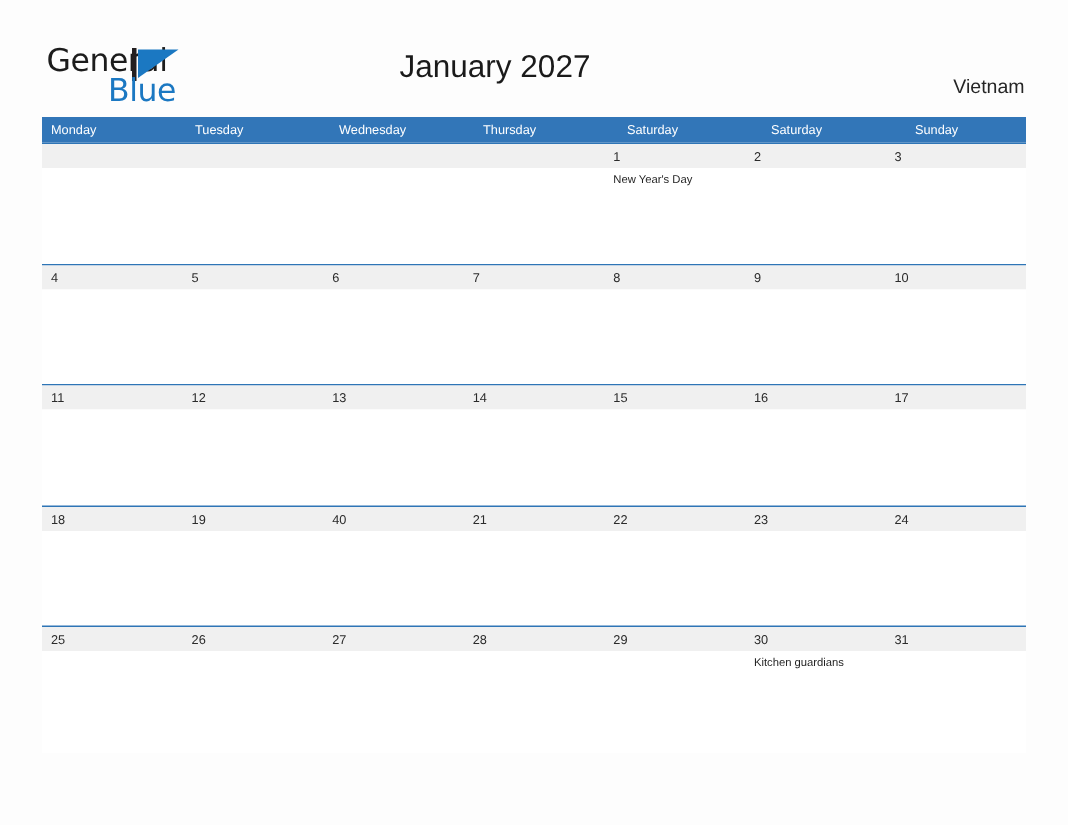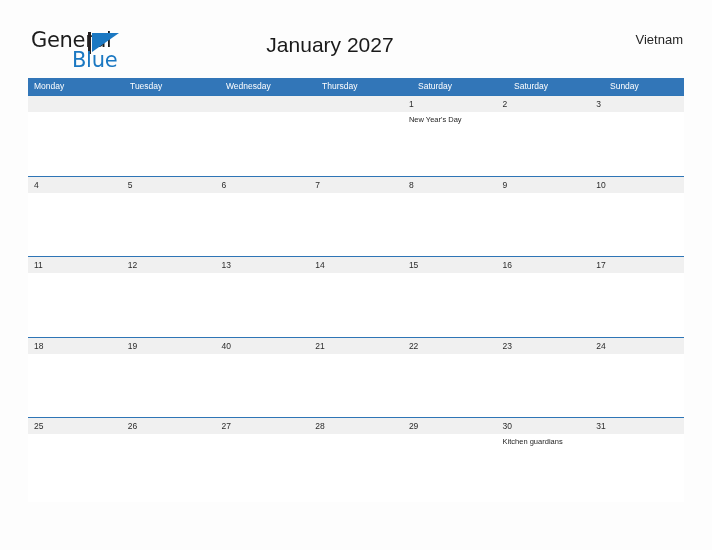--- a/index.html
+++ b/index.html
@@ -89,21 +89,21 @@
     text-align: center;
     font-size: 21px;
     font-weight: 400;
     color: #1a1a1a;
     font-family: "Liberation Sans", sans-serif;
   }
 
   .country {
     position: absolute;
     right: 29px;
-    top: 32px;
+    top: 50px;
     font-size: 13px;
     color: #262626;
   }
 
   
   .calendar {
     position: absolute;
     left: 28px;
     top: 78px;
     width: 656px;

